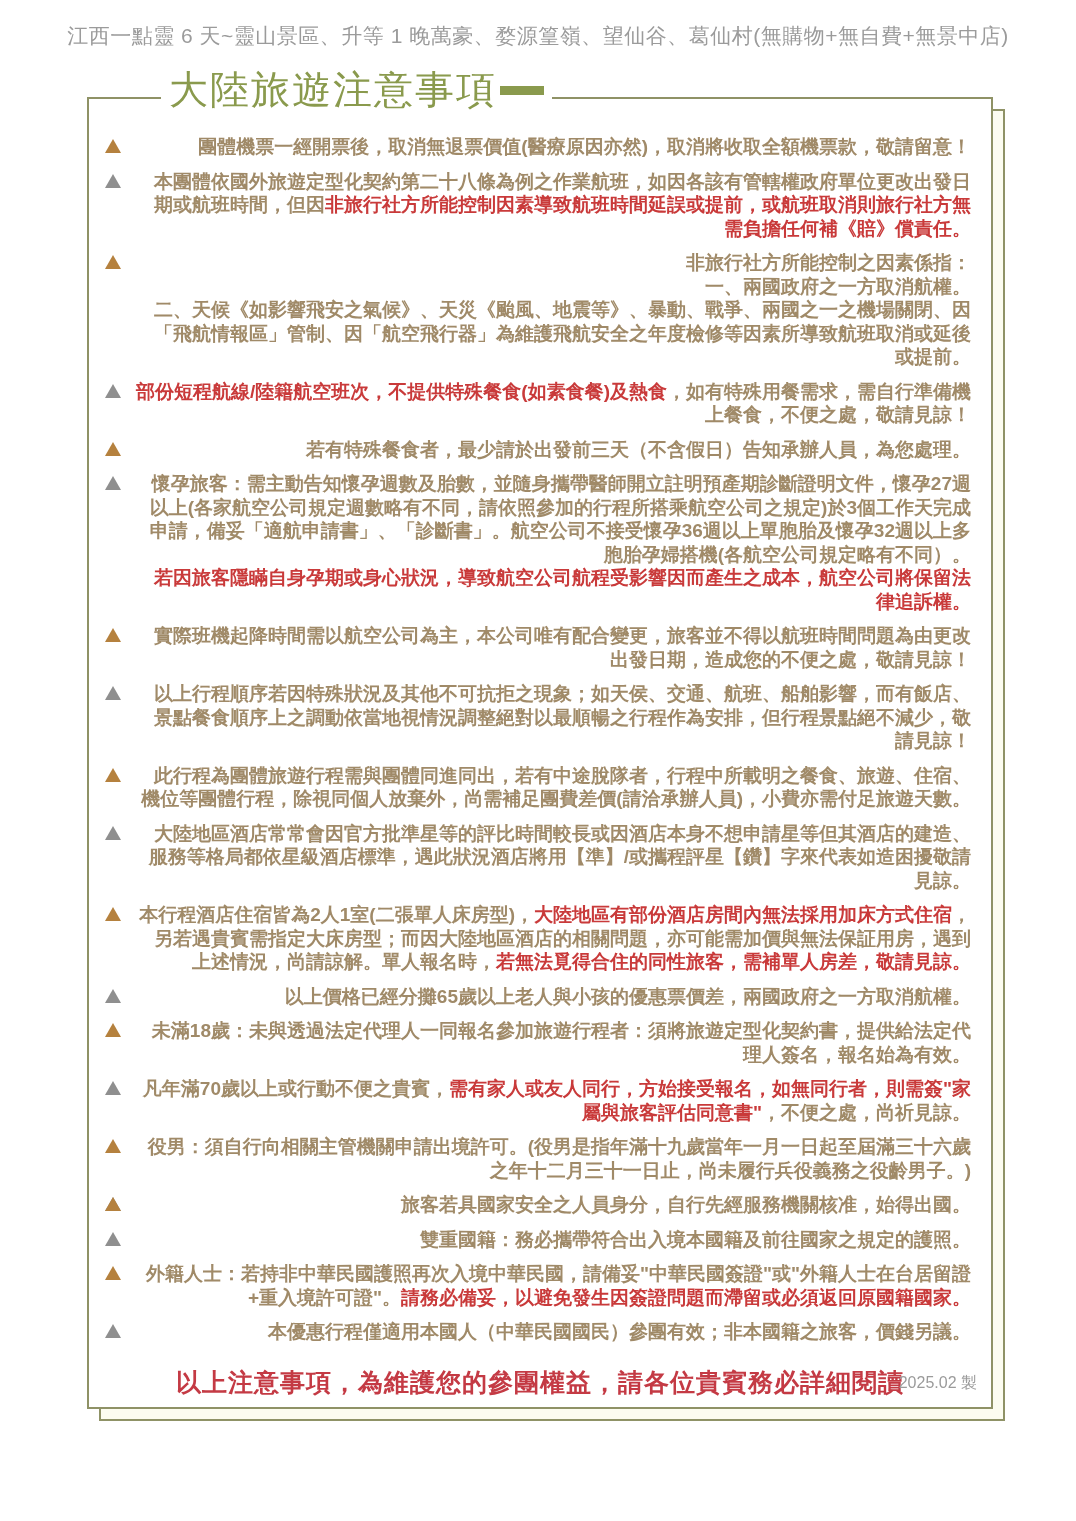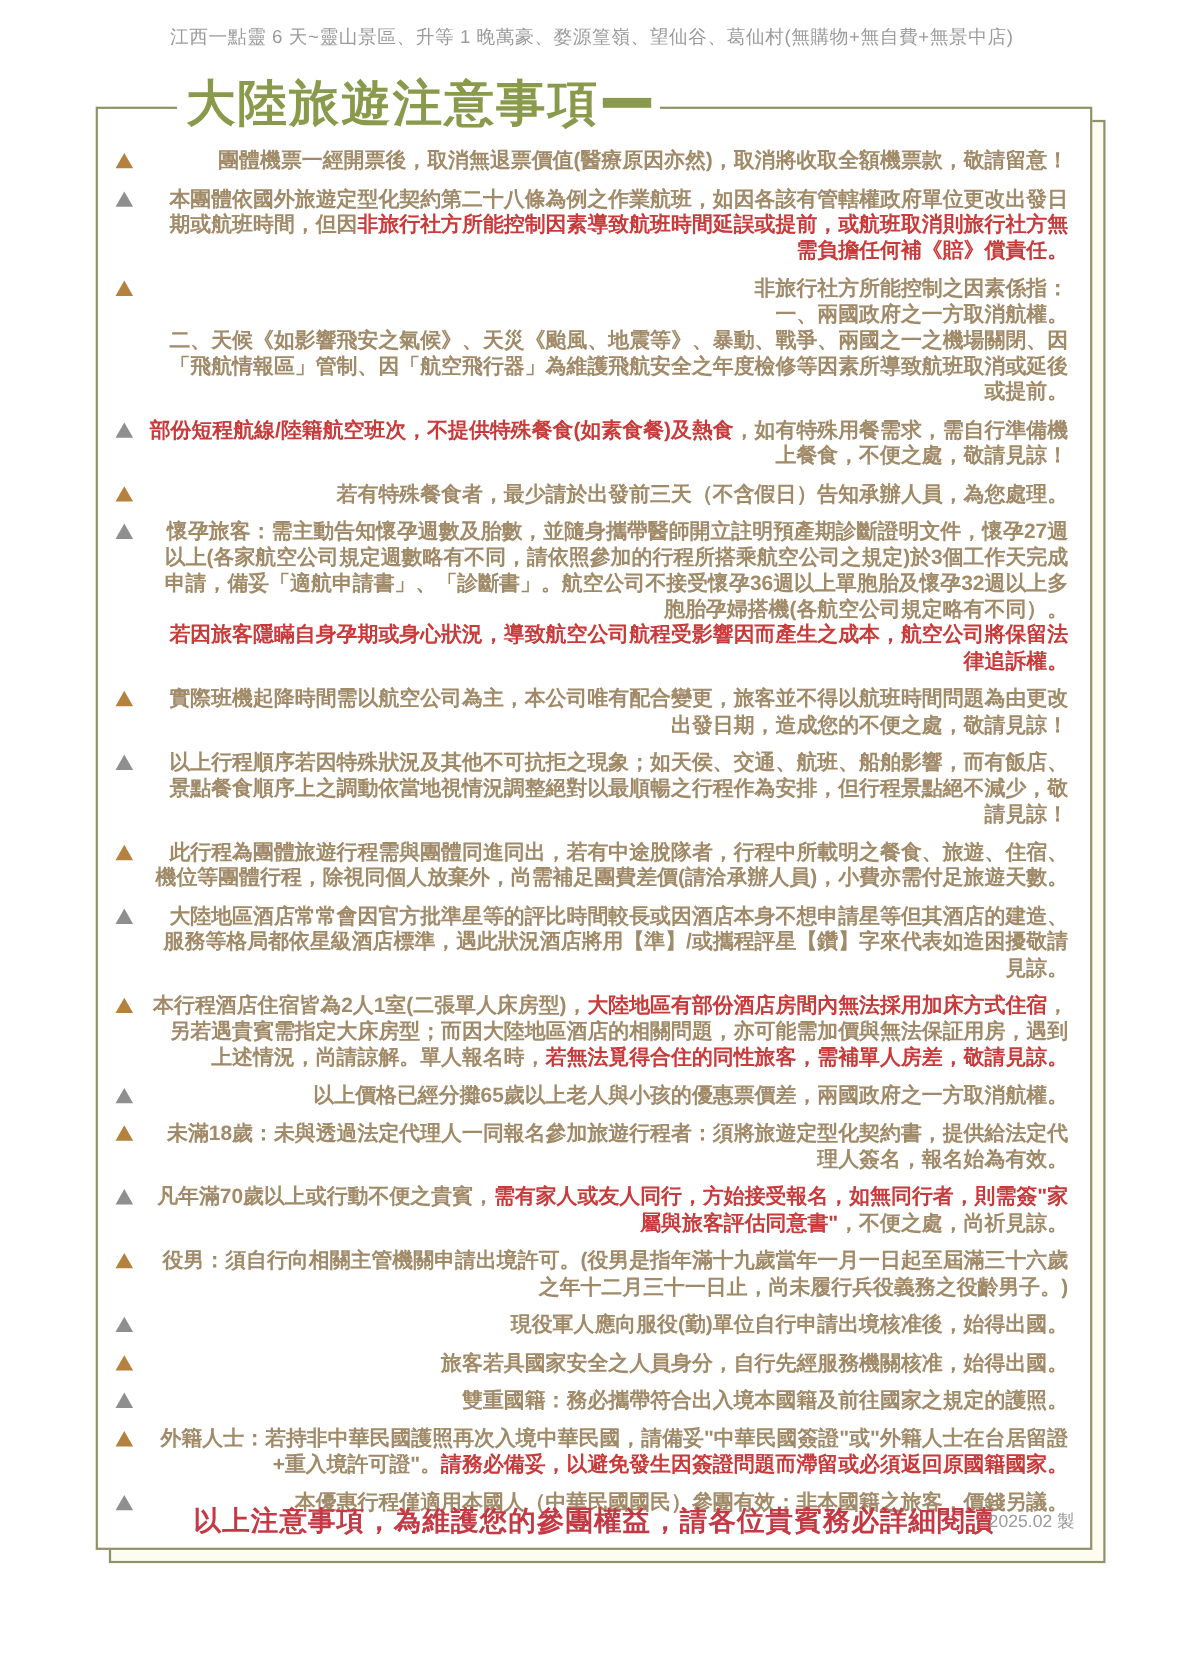--- a/index.html
+++ b/index.html
@@ -16,21 +16,21 @@
   body{
     width:1076px;height:1521px;
     background:#ffffff;
     font-family:"Liberation Sans","DejaVu Sans",sans-serif;
     position:relative;
     overflow:hidden;
   }
   .page-header{
     position:absolute;top:22px;left:0;width:100%;
     text-align:center;
-    font-size:17px;
+    font-size:21px;
     color:var(--gray-text);
     letter-spacing:0.5px;
   }
   .shadow-box{
     position:absolute;left:99px;top:109px;
     width:902px;height:1308px;
     border:2px solid var(--border-color);
     background:#fcfcf0;
   }
   .main-box{
@@ -40,22 +40,22 @@
     background:#ffffff;
   }
   .title-wrap{
     position:absolute;top:-30px;left:72px;
     background:#ffffff;
     padding:0 8px;
     display:flex;align-items:center;
     white-space:nowrap;
   }
   .notice-title{
-    font-size:45px;
-    font-weight:bold;
+    font-size:39px;
+    font-weight:normal;
     color:var(--title-color);
     letter-spacing:2px;
     line-height:1.1;
   }
   .title-dash{
     display:inline-block;
     width:44px;height:9px;
     background:var(--title-color);
     margin-left:3px;
   }
@@ -124,21 +124,21 @@
       <li class="notice-item"><span class="tri gray"></span><span class="txt"><span class="seg-normal">懷孕旅客：需主動告知懷孕週數及胎數，並隨身攜帶醫師開立註明預產期診斷證明文件，懷孕27週以上(各家航空公司規定週數略有不同，請依照參加的行程所搭乘航空公司之規定)於3個工作天完成申請，備妥「適航申請書」、「診斷書」。航空公司不接受懷孕36週以上單胞胎及懷孕32週以上多胞胎孕婦搭機(各航空公司規定略有不同）。</span><br><span class="seg-red">若因旅客隱瞞自身孕期或身心狀況，導致航空公司航程受影響因而產生之成本，航空公司將保留法律追訴權。</span></span></li>
       <li class="notice-item"><span class="tri brown"></span><span class="txt"><span class="seg-normal">實際班機起降時間需以航空公司為主，本公司唯有配合變更，旅客並不得以航班時間問題為由更改出發日期，造成您的不便之處，敬請見諒！</span></span></li>
       <li class="notice-item"><span class="tri gray"></span><span class="txt"><span class="seg-normal">以上行程順序若因特殊狀況及其他不可抗拒之現象；如天侯、交通、航班、船舶影響，而有飯店、景點餐食順序上之調動依當地視情況調整絕對以最順暢之行程作為安排，但行程景點絕不減少，敬請見諒！</span></span></li>
       <li class="notice-item"><span class="tri brown"></span><span class="txt"><span class="seg-normal">此行程為團體旅遊行程需與團體同進同出，若有中途脫隊者，行程中所載明之餐食、旅遊、住宿、機位等團體行程，除視同個人放棄外，尚需補足團費差價(請洽承辦人員)，小費亦需付足旅遊天數。</span></span></li>
       <li class="notice-item"><span class="tri gray"></span><span class="txt"><span class="seg-normal">大陸地區酒店常常會因官方批準星等的評比時間較長或因酒店本身不想申請星等但其酒店的建造、服務等格局都依星級酒店標準，遇此狀況酒店將用【準】/或攜程評星【鑽】字來代表如造困擾敬請見諒。</span></span></li>
       <li class="notice-item"><span class="tri brown"></span><span class="txt"><span class="seg-normal">本行程酒店住宿皆為2人1室(二張單人床房型)，</span><span class="seg-red">大陸地區有部份酒店房間內無法採用加床方式住宿</span><span class="seg-normal">，另若遇貴賓需指定大床房型；而因大陸地區酒店的相關問題，亦可能需加價與無法保証用房，遇到上述情況，尚請諒解。單人報名時，</span><span class="seg-red">若無法覓得合住的同性旅客，需補單人房差，敬請見諒。</span></span></li>
       <li class="notice-item"><span class="tri gray"></span><span class="txt"><span class="seg-normal">以上價格已經分攤65歲以上老人與小孩的優惠票價差，兩國政府之一方取消航權。</span></span></li>
       <li class="notice-item"><span class="tri brown"></span><span class="txt"><span class="seg-normal">未滿18歲：未與透過法定代理人一同報名參加旅遊行程者：須將旅遊定型化契約書，提供給法定代理人簽名，報名始為有效。</span></span></li>
       <li class="notice-item"><span class="tri gray"></span><span class="txt"><span class="seg-normal">凡年滿70歲以上或行動不便之貴賓，</span><span class="seg-red">需有家人或友人同行，方始接受報名，如無同行者，則需簽"家屬與旅客評估同意書"</span><span class="seg-normal">，不便之處，尚祈見諒。</span></span></li>
       <li class="notice-item"><span class="tri brown"></span><span class="txt"><span class="seg-normal">役男：須自行向相關主管機關申請出境許可。(役男是指年滿十九歲當年一月一日起至屆滿三十六歲之年十二月三十一日止，尚未履行兵役義務之役齡男子。)</span></span></li>
-      <li class="notice-item"><span class="tri gray"></span><span class="txt"><span class="seg-normal">現役軍人應向服役(勤)單位自行申請出境核准後，始得出國。</span></span></li>
+      <li class="notice-item"><span class="tri gray"></span></li>
       <li class="notice-item"><span class="tri brown"></span><span class="txt"><span class="seg-normal">旅客若具國家安全之人員身分，自行先經服務機關核准，始得出國。</span></span></li>
       <li class="notice-item"><span class="tri gray"></span><span class="txt"><span class="seg-normal">雙重國籍：務必攜帶符合出入境本國籍及前往國家之規定的護照。</span></span></li>
       <li class="notice-item"><span class="tri brown"></span><span class="txt"><span class="seg-normal">外籍人士：若持非中華民國護照再次入境中華民國，請備妥"中華民國簽證"或"外籍人士在台居留證+重入境許可證"。</span><span class="seg-red">請務必備妥，以避免發生因簽證問題而滯留或必須返回原國籍國家。</span></span></li>
       <li class="notice-item"><span class="tri gray"></span><span class="txt"><span class="seg-normal">本優惠行程僅適用本國人（中華民國國民）參團有效；非本國籍之旅客，價錢另議。</span></span></li>
     </ul>
 
   <div class="box-footer">
     <span class="footer-text">以上注意事項，為維護您的參團權益，請各位貴賓務必詳細閱讀</span>
   </div>
 

